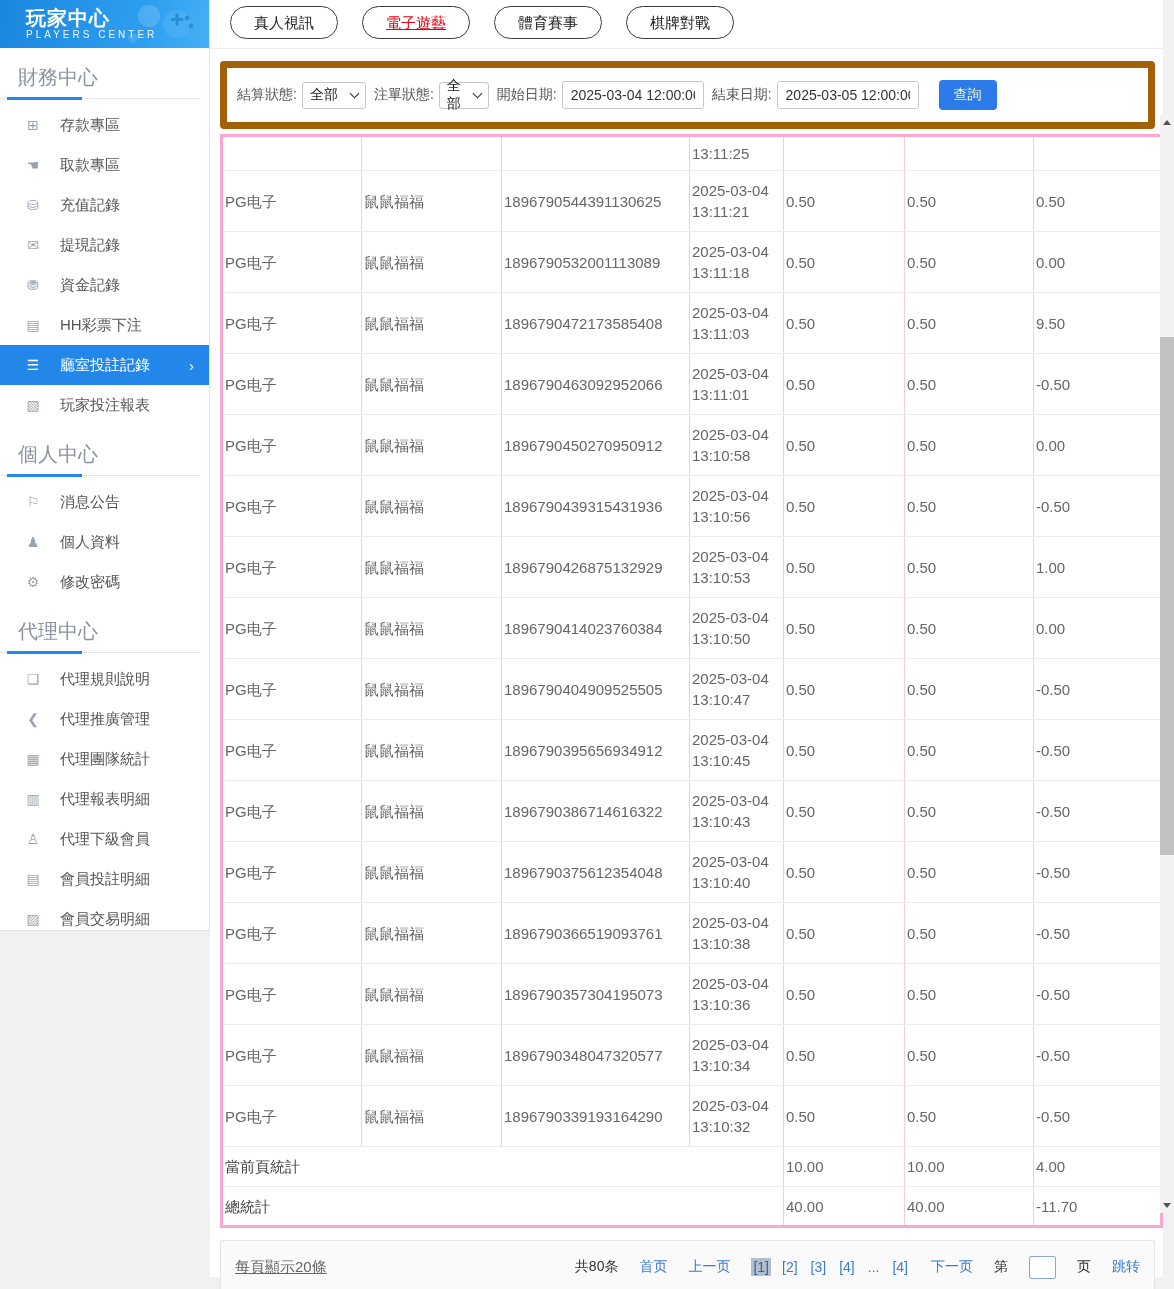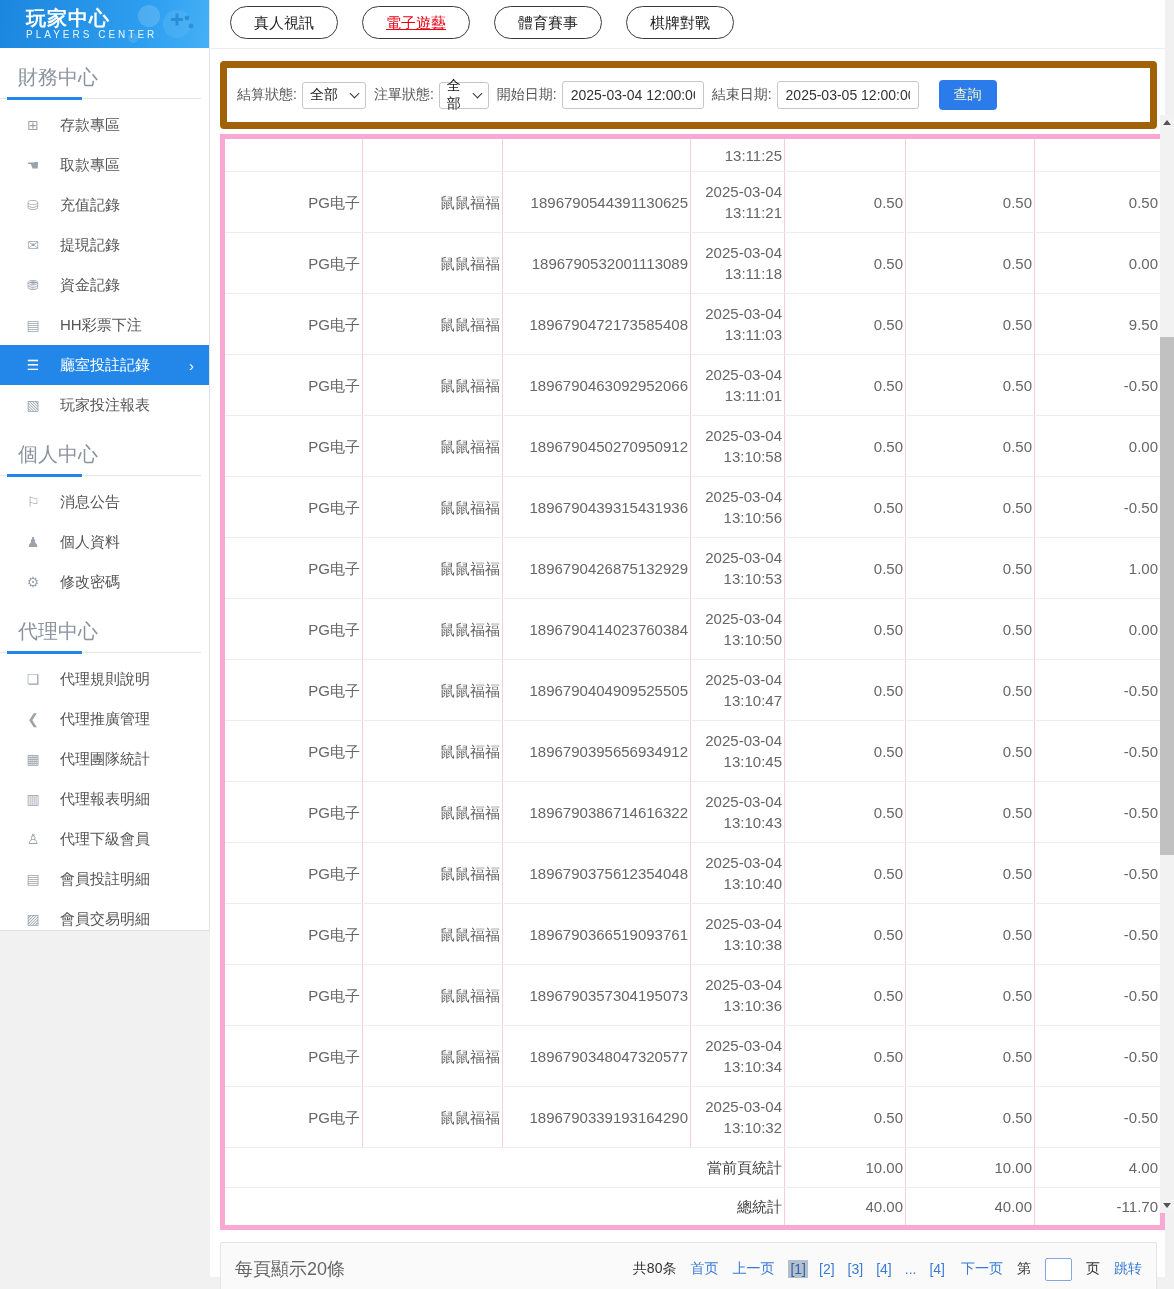--- a/index.html
+++ b/index.html
@@ -35,32 +35,32 @@
   .filter-bar{margin:12px 8px 0 10px;border:7px solid #a16207;border-radius:4px;background:#fff;
     display:flex;align-items:center;padding:12px 10px;font-size:14px;color:#555;}
   .filter-bar .flabel{margin-right:5px;}
   .selectbox{border:1px solid #c6c6c6;border-radius:3px;height:27px;display:flex;align-items:center;justify-content:space-between;padding:0 7px;color:#222;margin-right:8px;cursor:pointer;background:#fff;}
   .sel-settle{width:64px;}
   .sel-order{width:50px;}
   .chevron-down{width:7px;height:7px;border-right:1.6px solid #333;border-bottom:1.6px solid #333;transform:rotate(45deg);margin-top:-4px;}
   .dateinput{border:1px solid #c6c6c6;border-radius:3px;height:28px;width:142px;padding:0 8px;font-size:14px;color:#333;margin-right:8px;font-family:inherit;}
   .query-btn{margin-left:12px;background:var(--query);color:#fef9c3;border:none;border-radius:4px;height:30px;padding:0 15px;font-size:14px;cursor:pointer;font-family:inherit;}
   
-  .bet-table{margin:5px 0 0 10px;width:940px;border-collapse:collapse;background:#fff;font-size:15px;color:#666;text-align:right;border:5px solid #f9a8d4;table-layout:fixed;}
+  .bet-table{margin:5px 0 0 10px;width:940px;border-collapse:collapse;background:#fff;font-size:15px;color:#666;text-align:left;border:3px solid #f9a8d4;table-layout:fixed;}
   .bet-table td{border-bottom:1px solid #ececec;padding:2px;line-height:21px;vertical-align:middle;overflow:hidden;}
   .bet-table td + td{border-left:1px solid #f4d0d0;}
   .bet-table tr.row{height:61px;}
   .bet-table tr.partial{height:35px;}
   .bet-table tr.summary{height:40px;}
   .bet-table tr.summary .sum-label{color:#444;}
   
   .footer-bar{margin:12px 8px 0 10px;height:54px;background:#fafafa;border:1px solid #e5e5e5;border-radius:2px;
     display:flex;align-items:center;justify-content:space-between;padding:0 14px;font-size:14px;}
-  .per-page{color:#666;font-size:18px;}
-  .pager{display:flex;align-items:center;gap:14px;color:#333;}
+  .per-page{color:#666;font-size:15px;text-decoration:underline;}
+  .pager{display:flex;align-items:center;gap:21px;color:#333;}
   .pager .plink{color:var(--link);cursor:pointer;}
   .pager .page{color:var(--link);cursor:pointer;padding:1px 2px;}
   .pager .page.current{background:#b4bfcc;color:#2d5fae;}
   .jump-input{width:27px;height:23px;border:1px solid #88a6e0;border-radius:2px;padding:0 3px;font-size:13px;font-family:inherit;}
   
   .vscroll{position:absolute;right:0;top:115px;width:14px;height:1098px;background:#f2f2f2;}
   .vscroll .arrow{position:absolute;left:0;width:14px;height:15px;display:flex;align-items:center;justify-content:center;cursor:pointer;}
   .vscroll .arrow.up{top:0;}
   .vscroll .arrow.down{bottom:0;}
   .tri-up{width:0;height:0;border-left:4px solid transparent;border-right:4px solid transparent;border-bottom:5px solid #555;}

